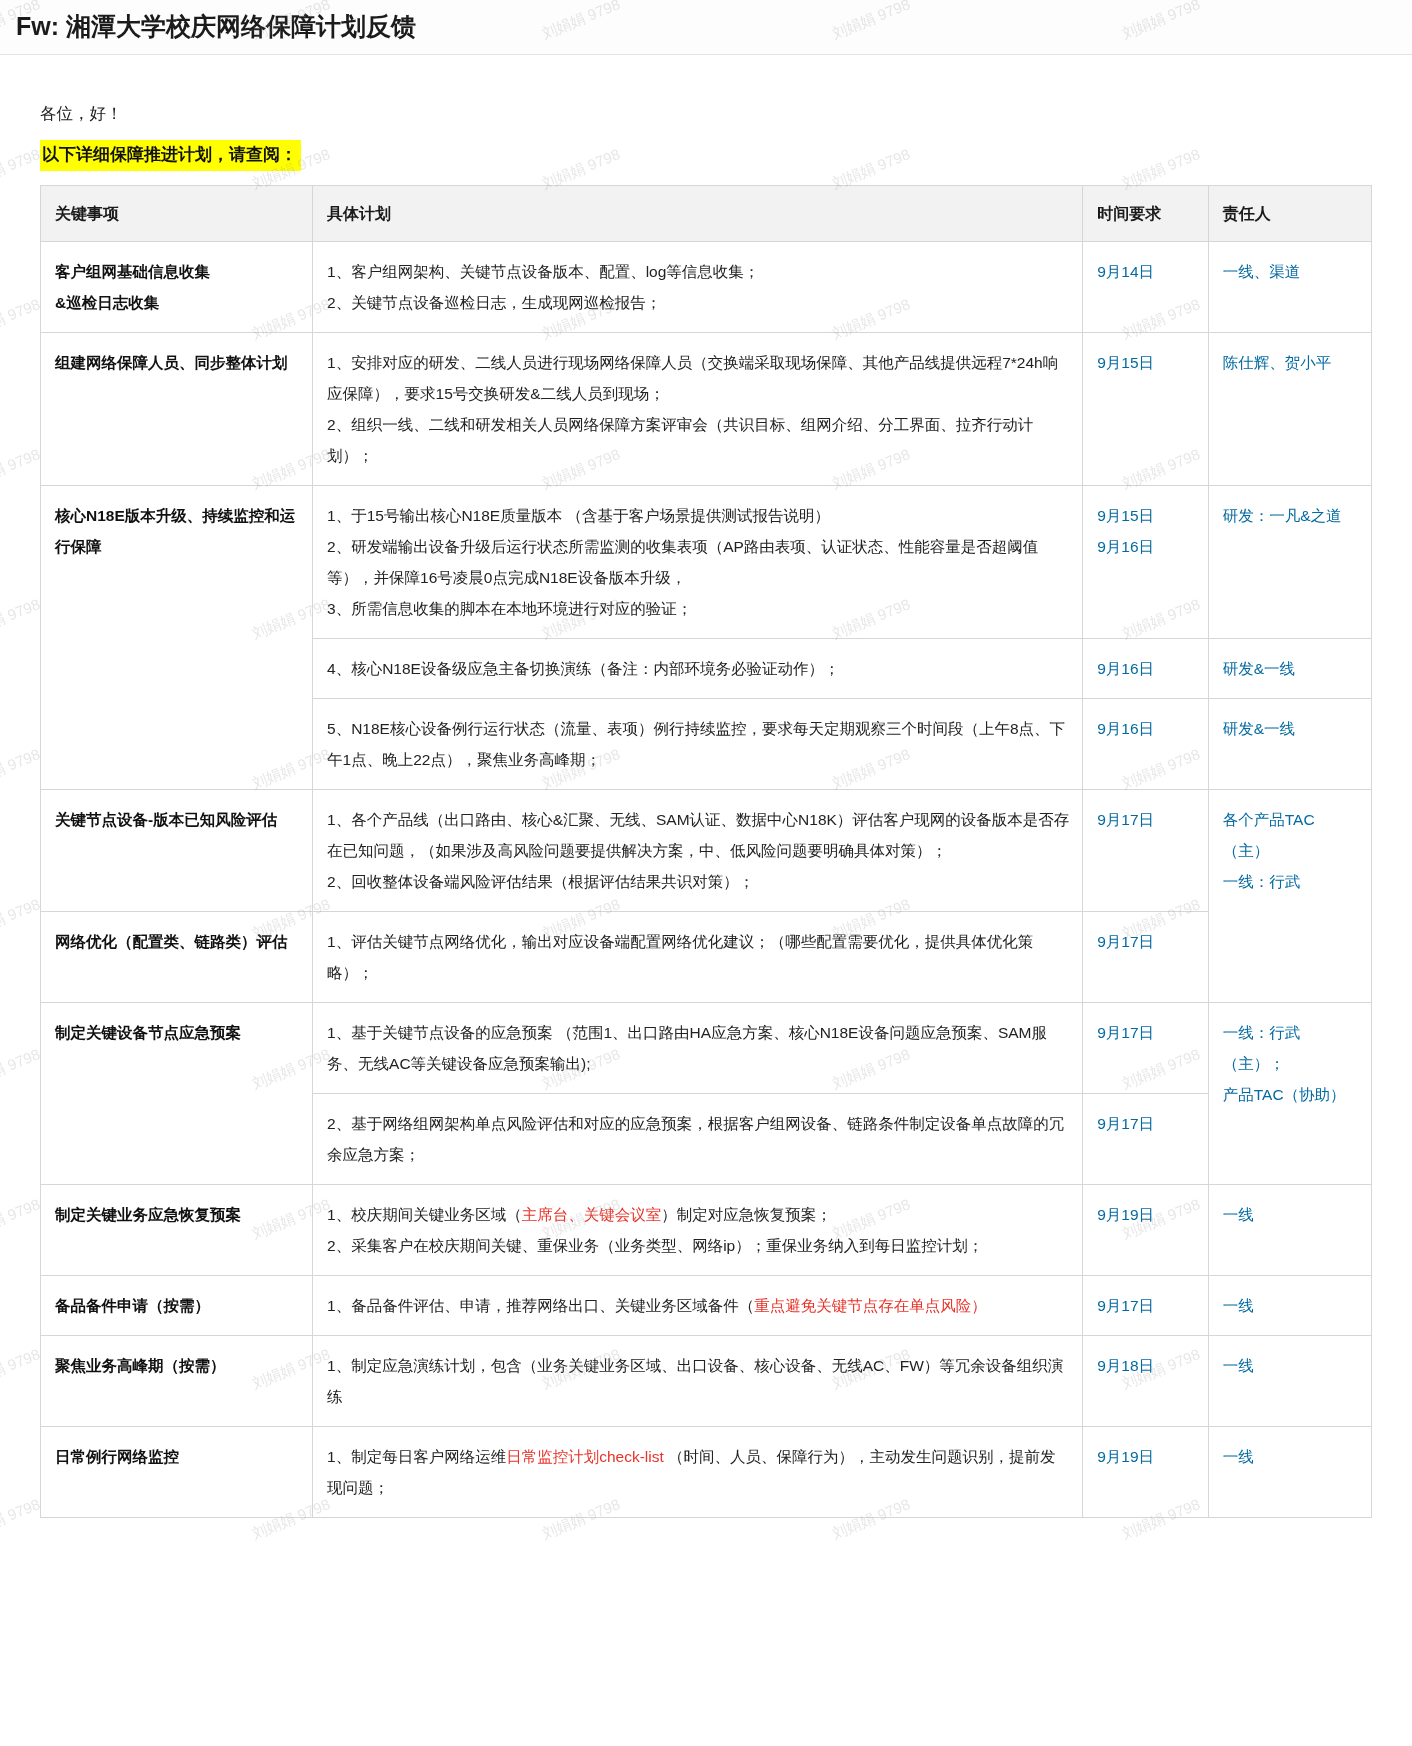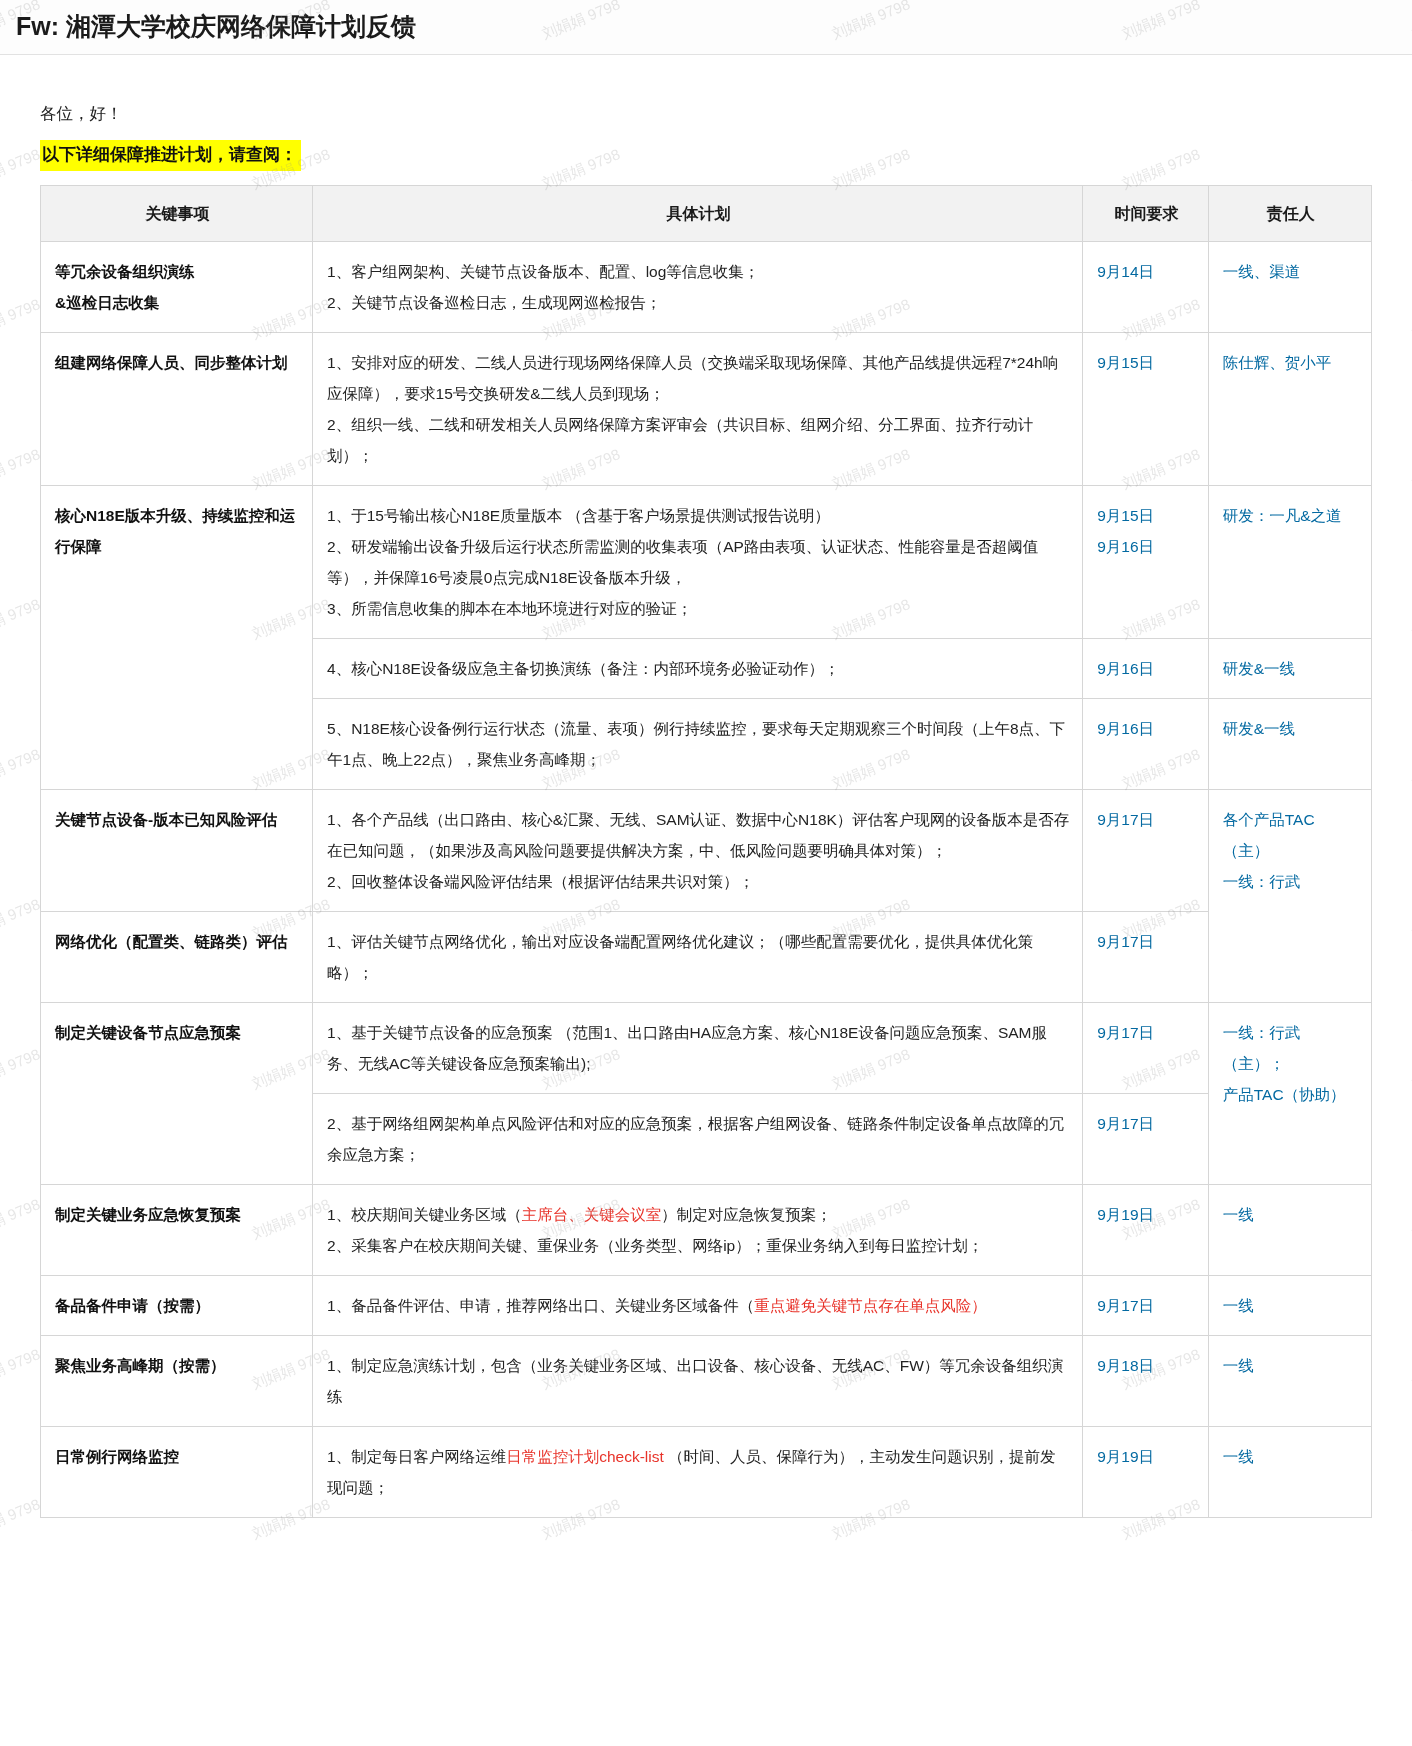--- a/index.html
+++ b/index.html
@@ -66,21 +66,21 @@
   table.plan col.c4 { width: 156px; }
   table.plan th, table.plan td {
     border: 1px solid #d6d6d6;
     vertical-align: top;
     padding: 14px 12px 14px 14px;
     line-height: 31px;
   }
   table.plan thead th {
     background: #f2f2f2;
     font-weight: bold;
-    text-align: center;
+    text-align: left;
     padding-top: 12px;
     padding-bottom: 12px;
     font-size: 16px;
     color: #1a1a1a;
   }
   td.key {
     font-weight: bold;
     color: #111;
   }
   td.key .sub {
@@ -133,21 +133,21 @@
         <tr>
           <th>关键事项</th>
           <th>具体计划</th>
           <th>时间要求</th>
           <th>责任人</th>
         </tr>
       </thead>
       <tbody>
           <tr>
             <td class="key vmid">
-              <span class="line">等冗余设备组织演练</span>
+              <span class="line">客户组网基础信息收集</span>
               <span class="line sub">&amp;巡检日志收集</span>
             </td>
             <td class="plan-cell">
               <div class="line">1、客户组网架构、关键节点设备版本、配置、log等信息收集；</div>
               <div class="line">2、关键节点设备巡检日志，生成现网巡检报告；</div>
             </td>
             <td class="date">
               <span class="line">9月14日</span>
             </td>
             <td class="owner">

